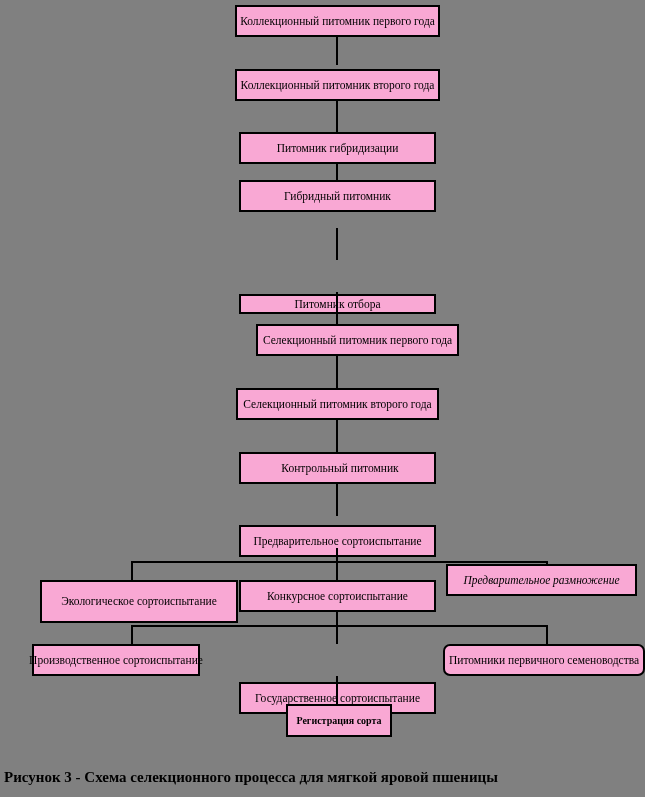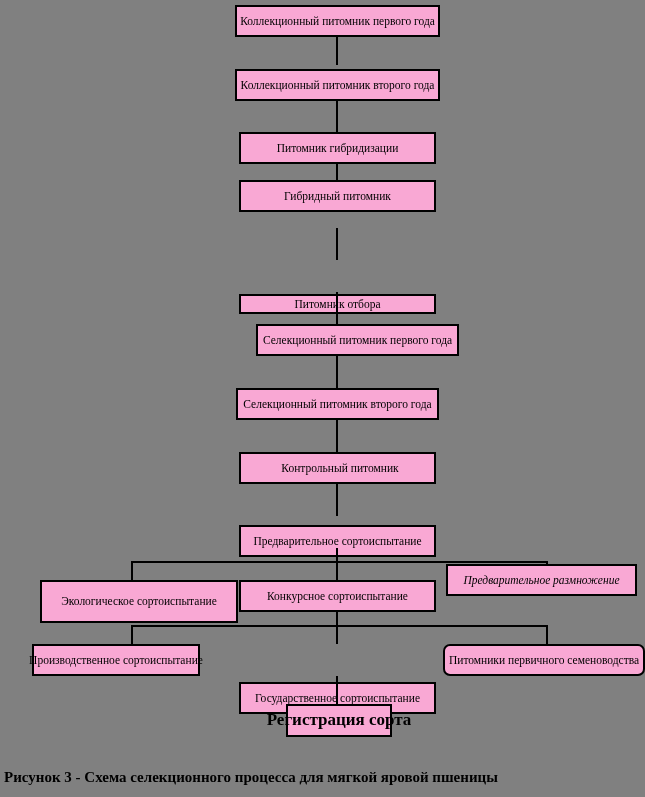--- a/index.html
+++ b/index.html
@@ -33,21 +33,21 @@
     display: flex;
     align-items: center;
     justify-content: center;
     text-align: center;
     padding: 0 4px;
     white-space: nowrap;
     letter-spacing: 0px;
   }
   .node.bold {
     font-weight: bold;
-    font-size: 17px;
+    font-size: 10px;
   }
 
   
   .vline {
     position: absolute;
     background: #000000;
     width: 2px;
   }
   .hline {
     position: absolute;

